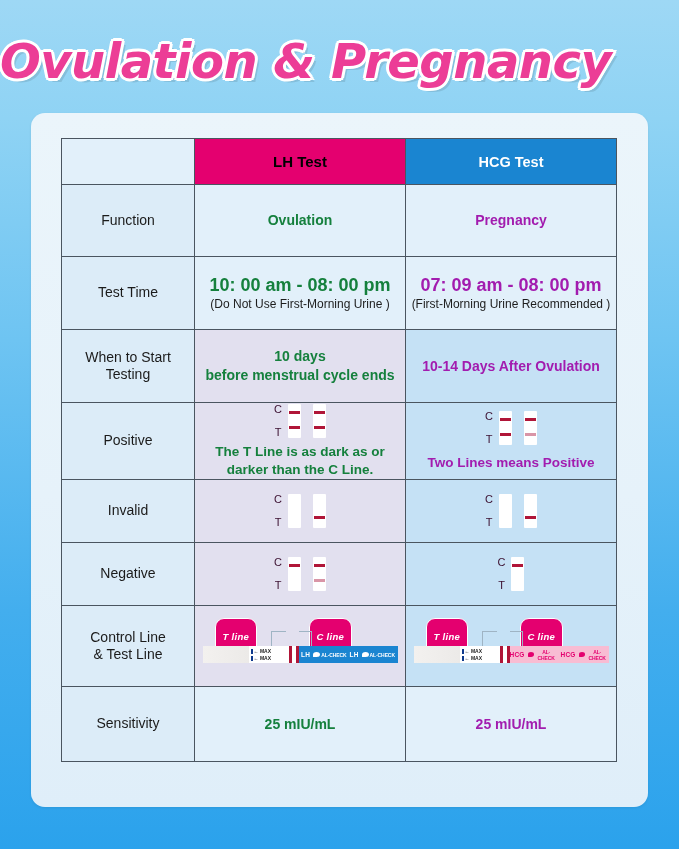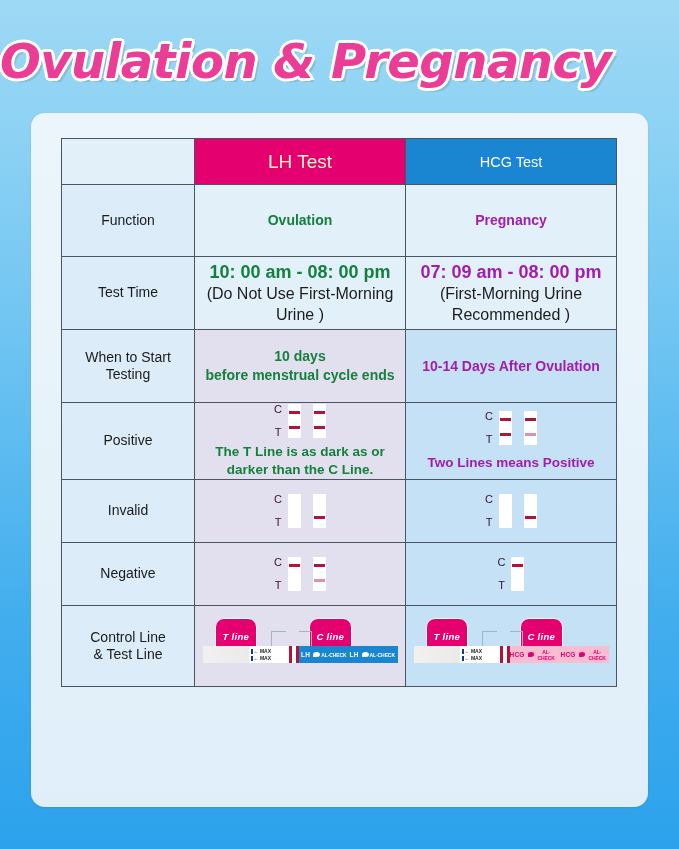--- a/index.html
+++ b/index.html
@@ -44,35 +44,35 @@
   }
   table.cmp td,table.cmp th{
     border:1px solid #4a5560;
     padding:0;vertical-align:middle;text-align:center;
   }
   col.c-label{width:133px;}
   col.c-lh{width:211px;}
   col.c-hcg{width:211px;}
 
   .hdr-blank{background:#e2f0fa;height:45px;}
-  .hdr-lh{background:#e4006f;color:#fef9c3;font-weight:normal;font-size:19px;height:45px;}
-  .hdr-hcg{background:#1a85d1;color:#fff;font-weight:normal;font-size:14.5px;height:45px;}
+  .hdr-lh{background:#e4006f;color:#000000;font-weight:bold;font-size:15px;height:45px;}
+  .hdr-hcg{background:#1a85d1;color:#fff;font-weight:bold;font-size:14.5px;height:45px;}
 
   .lbl{
     background:#dcecf8;color:#1b1b1b;font-size:14px;line-height:1.25;
     padding:6px 4px;
   }
   .cell{background:#e2f0fa;padding:7px 6px;}
   .cell.tint-lh{background:#e2e0ef;}
   .cell.tint-hcg{background:#c5e1f5;}
 
   .pink{color:#15803d;font-weight:bold;}
   .blue{color:#a21caf;font-weight:bold;}
   .t-main{font-size:18px;line-height:1.35;}
-  .t-sub{font-size:16px;color:#1d1d1d;font-weight:normal;line-height:1.3;}
+  .t-sub{font-size:12px;color:#1d1d1d;font-weight:normal;line-height:1.3;}
   .t-big{font-size:14px;line-height:1.35;}
   .t-cap{font-size:13.5px;line-height:1.3;}
 
   
   .strip-row{display:flex;align-items:center;justify-content:center;gap:4px;}
   .ct-lbls{display:flex;flex-direction:column;justify-content:space-between;
            height:34px;margin-right:2px;font-size:11px;color:#3b1030;line-height:1;}
   .ct-lbls span{display:block;}
   .strip{
     position:relative;width:13px;height:34px;background:#ffffff;border-radius:1px;
@@ -362,17 +362,26 @@
                   <span class="logo">
                     <i class="swoosh"></i>
                     <b class="lgtxt">AL-CHECK</b>
                   </span>
                 </div>
               </div>
             </div>
           </td>
         </tr>
 
+        <tr>
+          <td class="lbl" style="height:74px;">Sensitivity</td>
+          <td class="cell">
+            <span class="pink t-big">25 mIU/mL</span>
+          </td>
+          <td class="cell">
+            <span class="blue t-big">25 mIU/mL</span>
+          </td>
+        </tr>
 
       </tbody>
     </table>
   </div>
 </div>
 
 </body></html>

